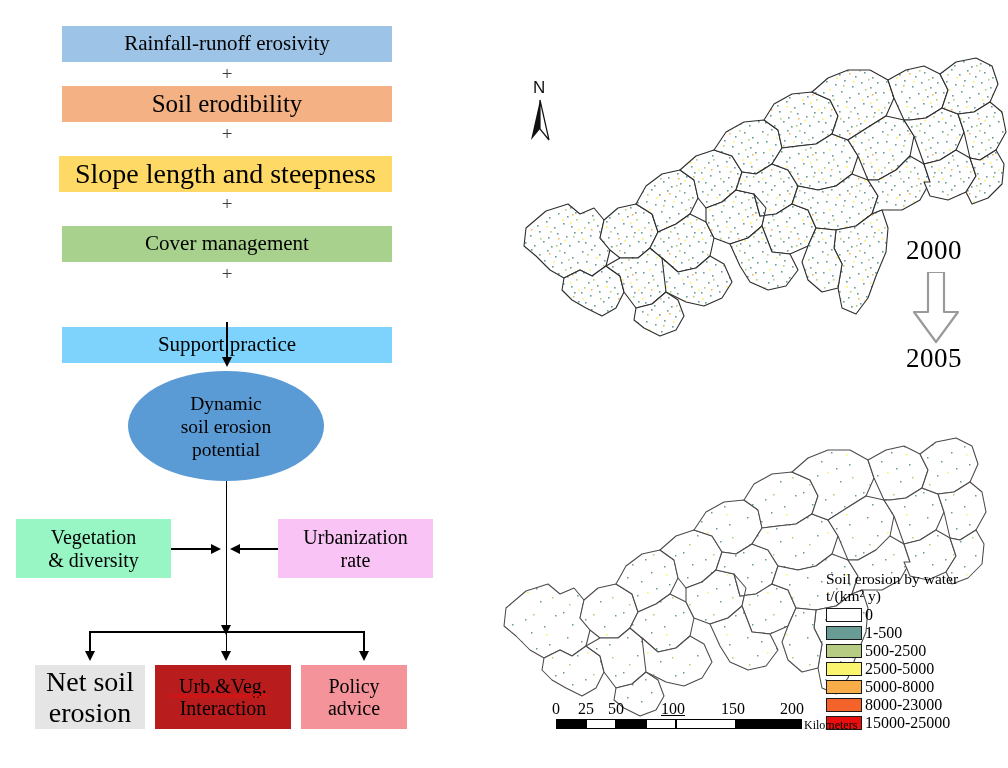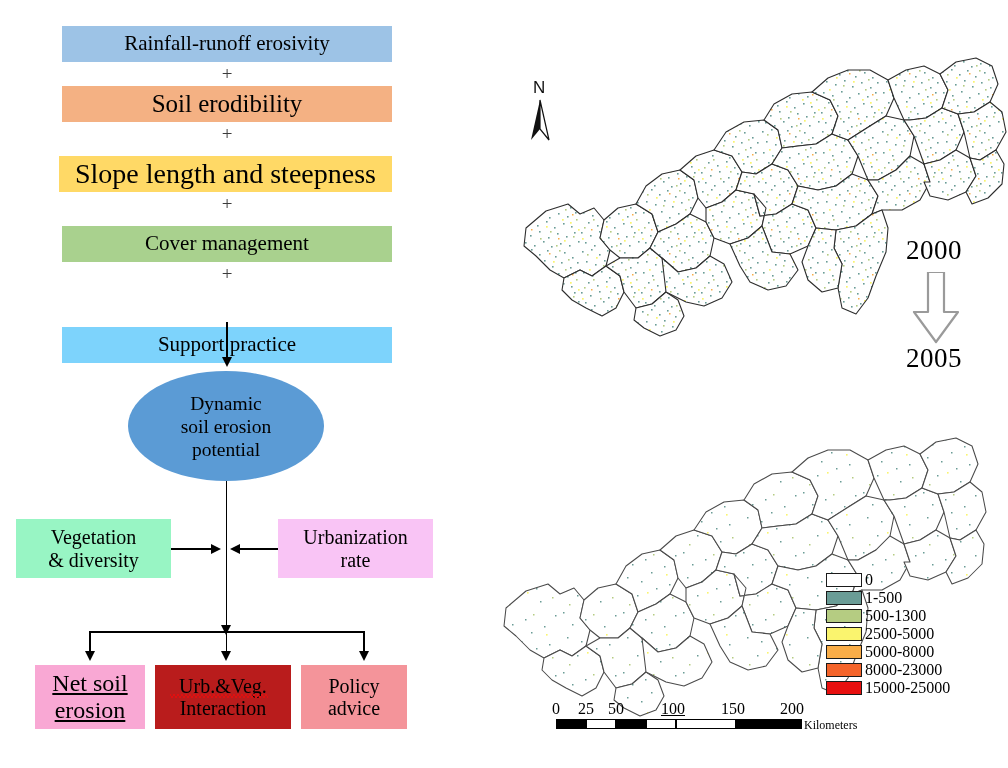--- a/index.html
+++ b/index.html
@@ -158,21 +158,21 @@
     <div class="arrowleft" style="left:230px;top:543.5px;"></div>
 
     <div class="ln hline" style="left:89px;top:631px;width:275px;"></div>
     <div class="ln vline" style="left:89px;top:631px;height:26px;"></div>
     <div class="arrowdown" style="left:84.5px;top:651px;"></div>
     <div class="ln vline" style="left:225.5px;top:631px;height:26px;"></div>
     <div class="arrowdown" style="left:221px;top:651px;"></div>
     <div class="ln vline" style="left:363px;top:631px;height:26px;"></div>
     <div class="arrowdown" style="left:358.5px;top:651px;"></div>
 
-    <div class="fc-box" style="left:35px;top:665px;width:110px;height:64px;font-size:24px;background:#f9a8d4;text-decoration:underline;">
+    <div class="fc-box" style="left:35px;top:665px;width:110px;height:64px;font-size:28px;background:#e5e5e5;">
       <span>Net soil
 erosion</span>
     </div>
     <div class="fc-box" style="left:155px;top:665px;width:136px;height:64px;font-size:20px;background:#b91c1c;">
       <span>Urb.&amp;Veg.
 Interaction</span>
     </div>
     <div class="squiggle" style="left:170px;top:694px;width:98px;"></div>
     <div class="fc-box" style="left:301px;top:665px;width:106px;height:64px;font-size:20px;background:#F4949A;">
       <span>Policy
@@ -377,32 +377,34 @@
           <path fill="url(#spk2005)" d="M420,66 L436,54 L456,50 L472,58 L478,76 L470,94 L454,104 L438,106 L422,100 L428,82 Z"></path>
           <path fill="url(#spk2005)" d="M438,106 L454,104 L470,94 L482,104 L486,124 L476,142 L460,152 L450,150 L444,124 Z"></path>
           <path fill="url(#spk2005)" d="M450,150 L460,152 L476,142 L484,156 L482,176 L468,190 L452,196 L446,184 L456,168 Z"></path>
           <path fill="url(#spk2005)" d="M316,222 L336,218 L352,206 L362,202 L368,220 L366,244 L356,268 L348,290 L336,306 L322,300 L318,280 L322,256 L314,240 Z"></path>
           <path fill="url(#spk2005)" d="M296,220 L316,222 L314,240 L322,256 L318,280 L302,284 L288,272 L282,254 L288,238 Z"></path>
         </g>
       </svg>
     </div>
 
     <div class="legend" style="left:826px;top:570px;">
+      <div class="legend-title">Soil erosion by water
+t/(km² y)</div>
       <div class="legend-rows">
         <div class="legend-row">
           <span class="sw" style="background:#FFFFFF;"></span>
           <span class="legend-label">0</span>
         </div>
         <div class="legend-row">
           <span class="sw" style="background:#6A9C96;"></span>
           <span class="legend-label">1-500</span>
         </div>
         <div class="legend-row">
           <span class="sw" style="background:#B5CC82;"></span>
-          <span class="legend-label">500-1300</span>
+          <span class="legend-label">500-2500</span>
         </div>
         <div class="legend-row">
           <span class="sw" style="background:#FAF46E;"></span>
           <span class="legend-label">2500-5000</span>
         </div>
         <div class="legend-row">
           <span class="sw" style="background:#F9AD48;"></span>
           <span class="legend-label">5000-8000</span>
         </div>
         <div class="legend-row">

